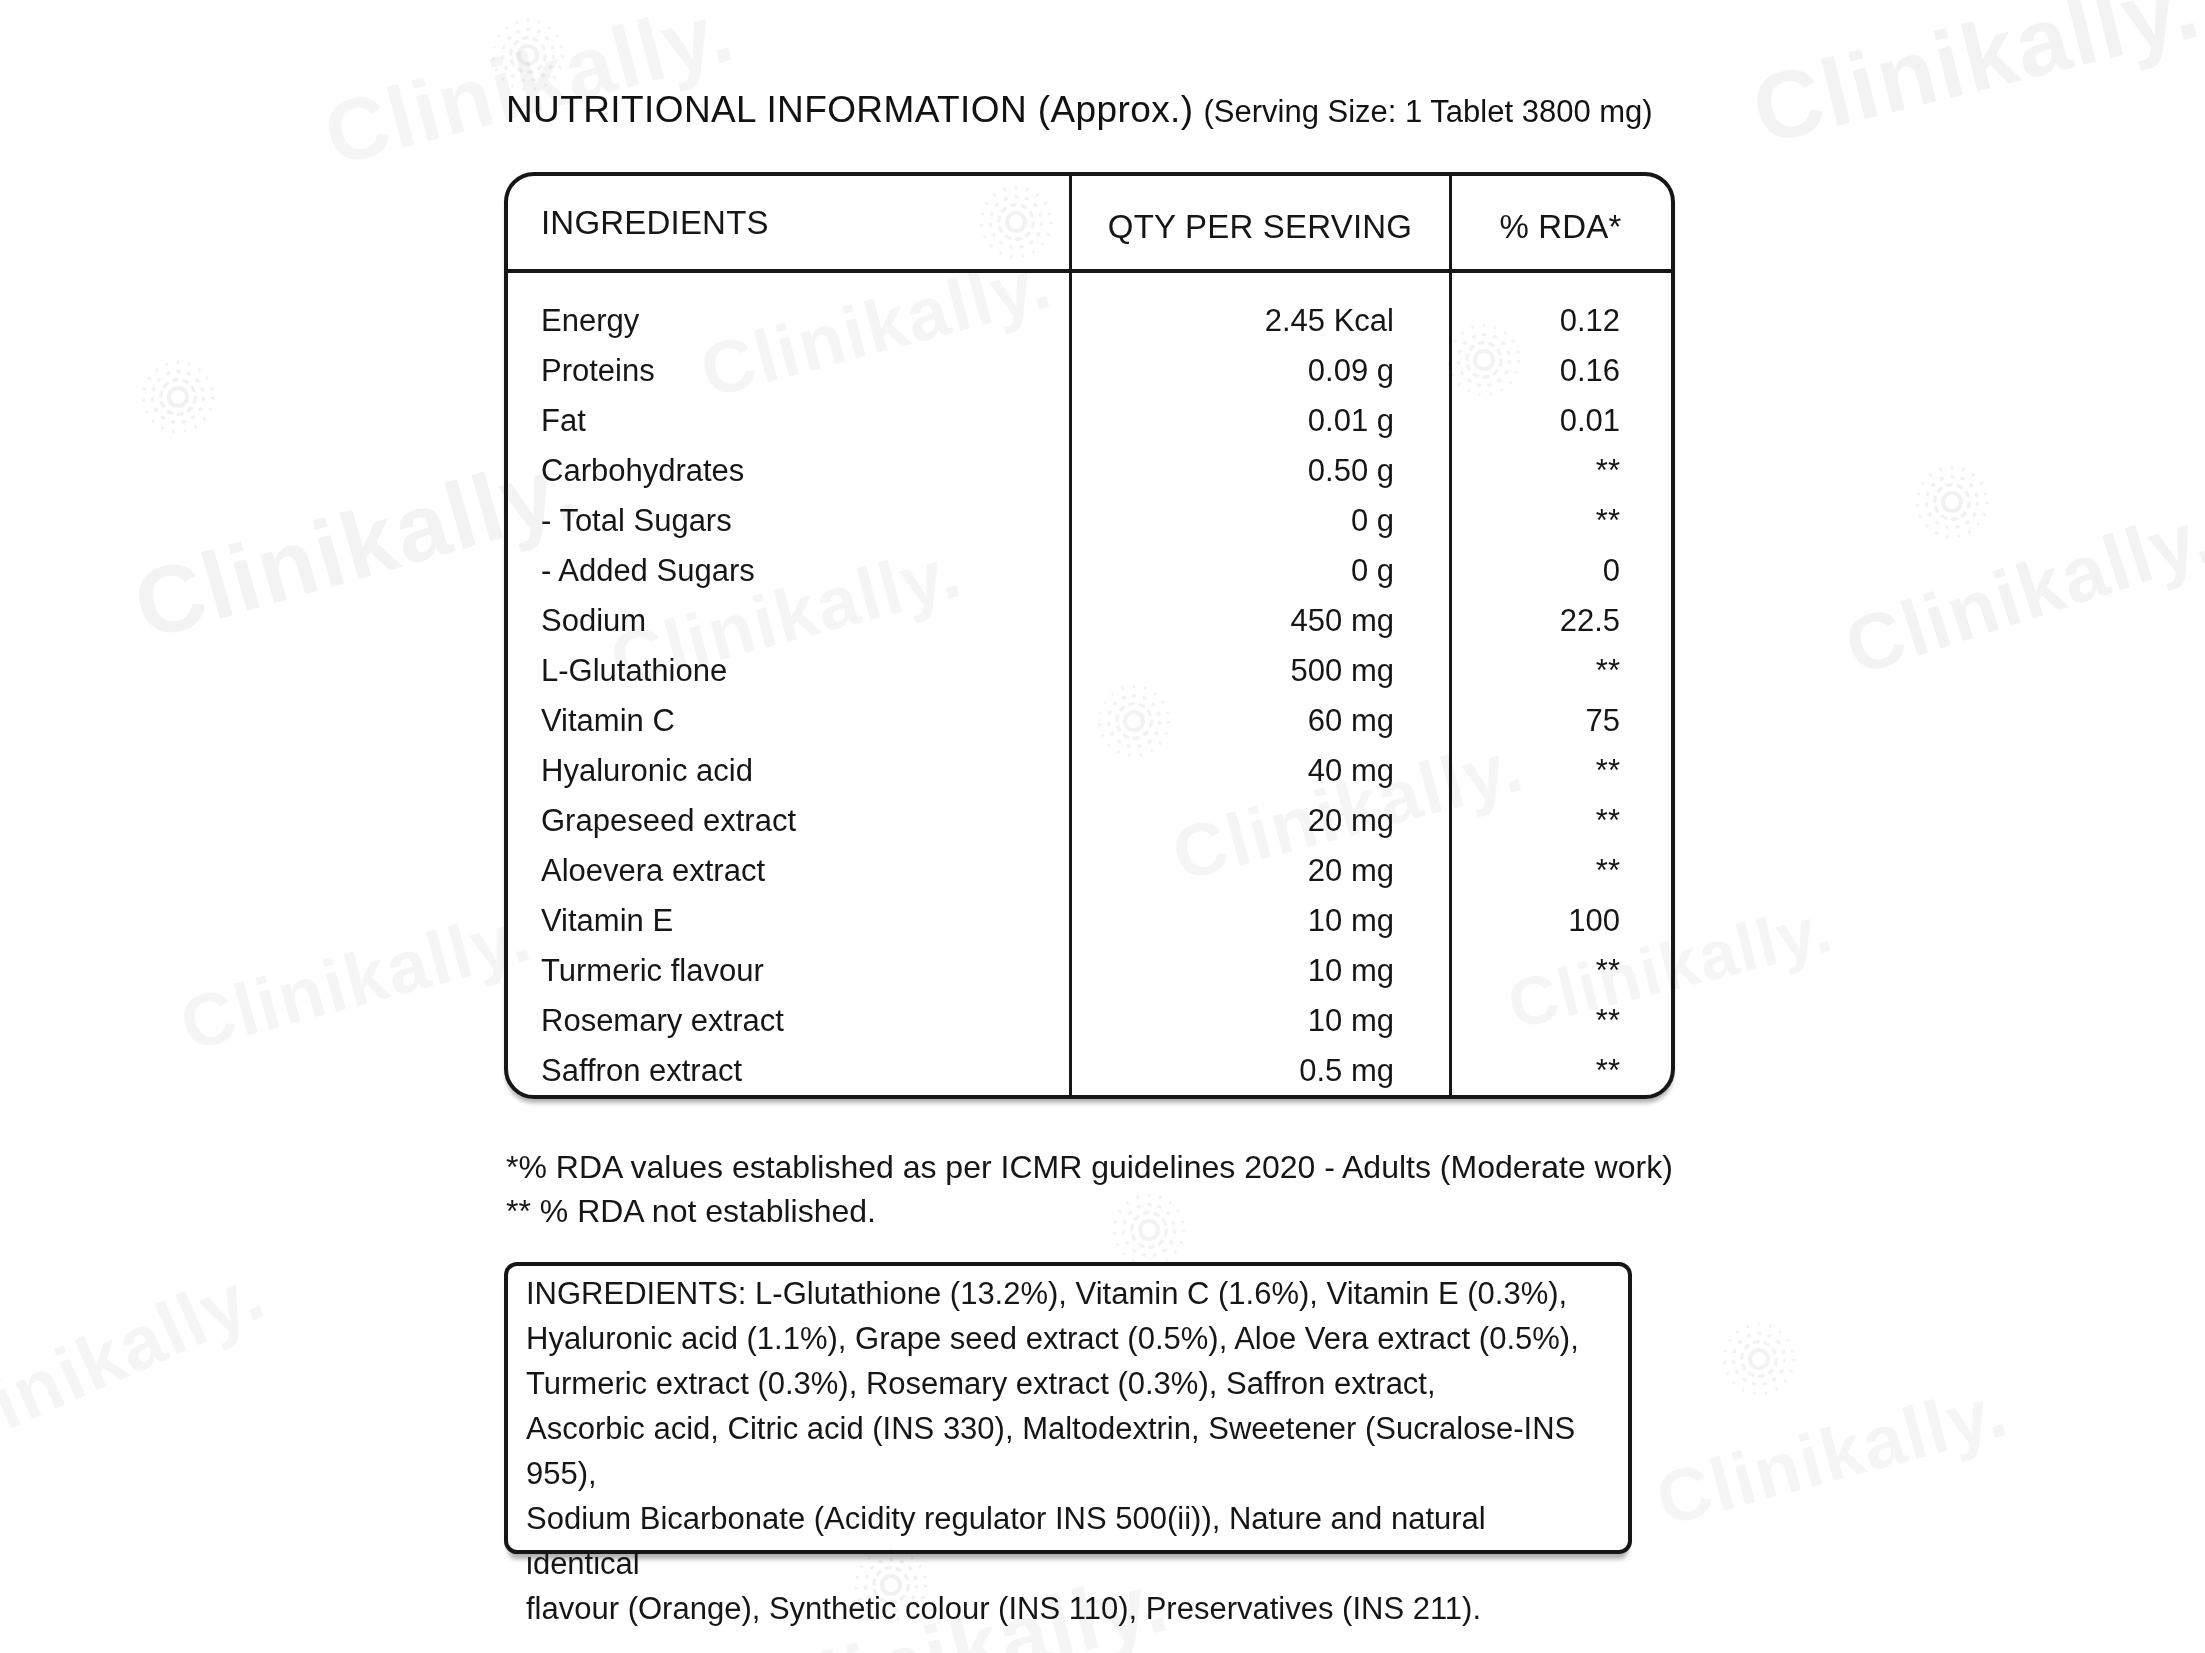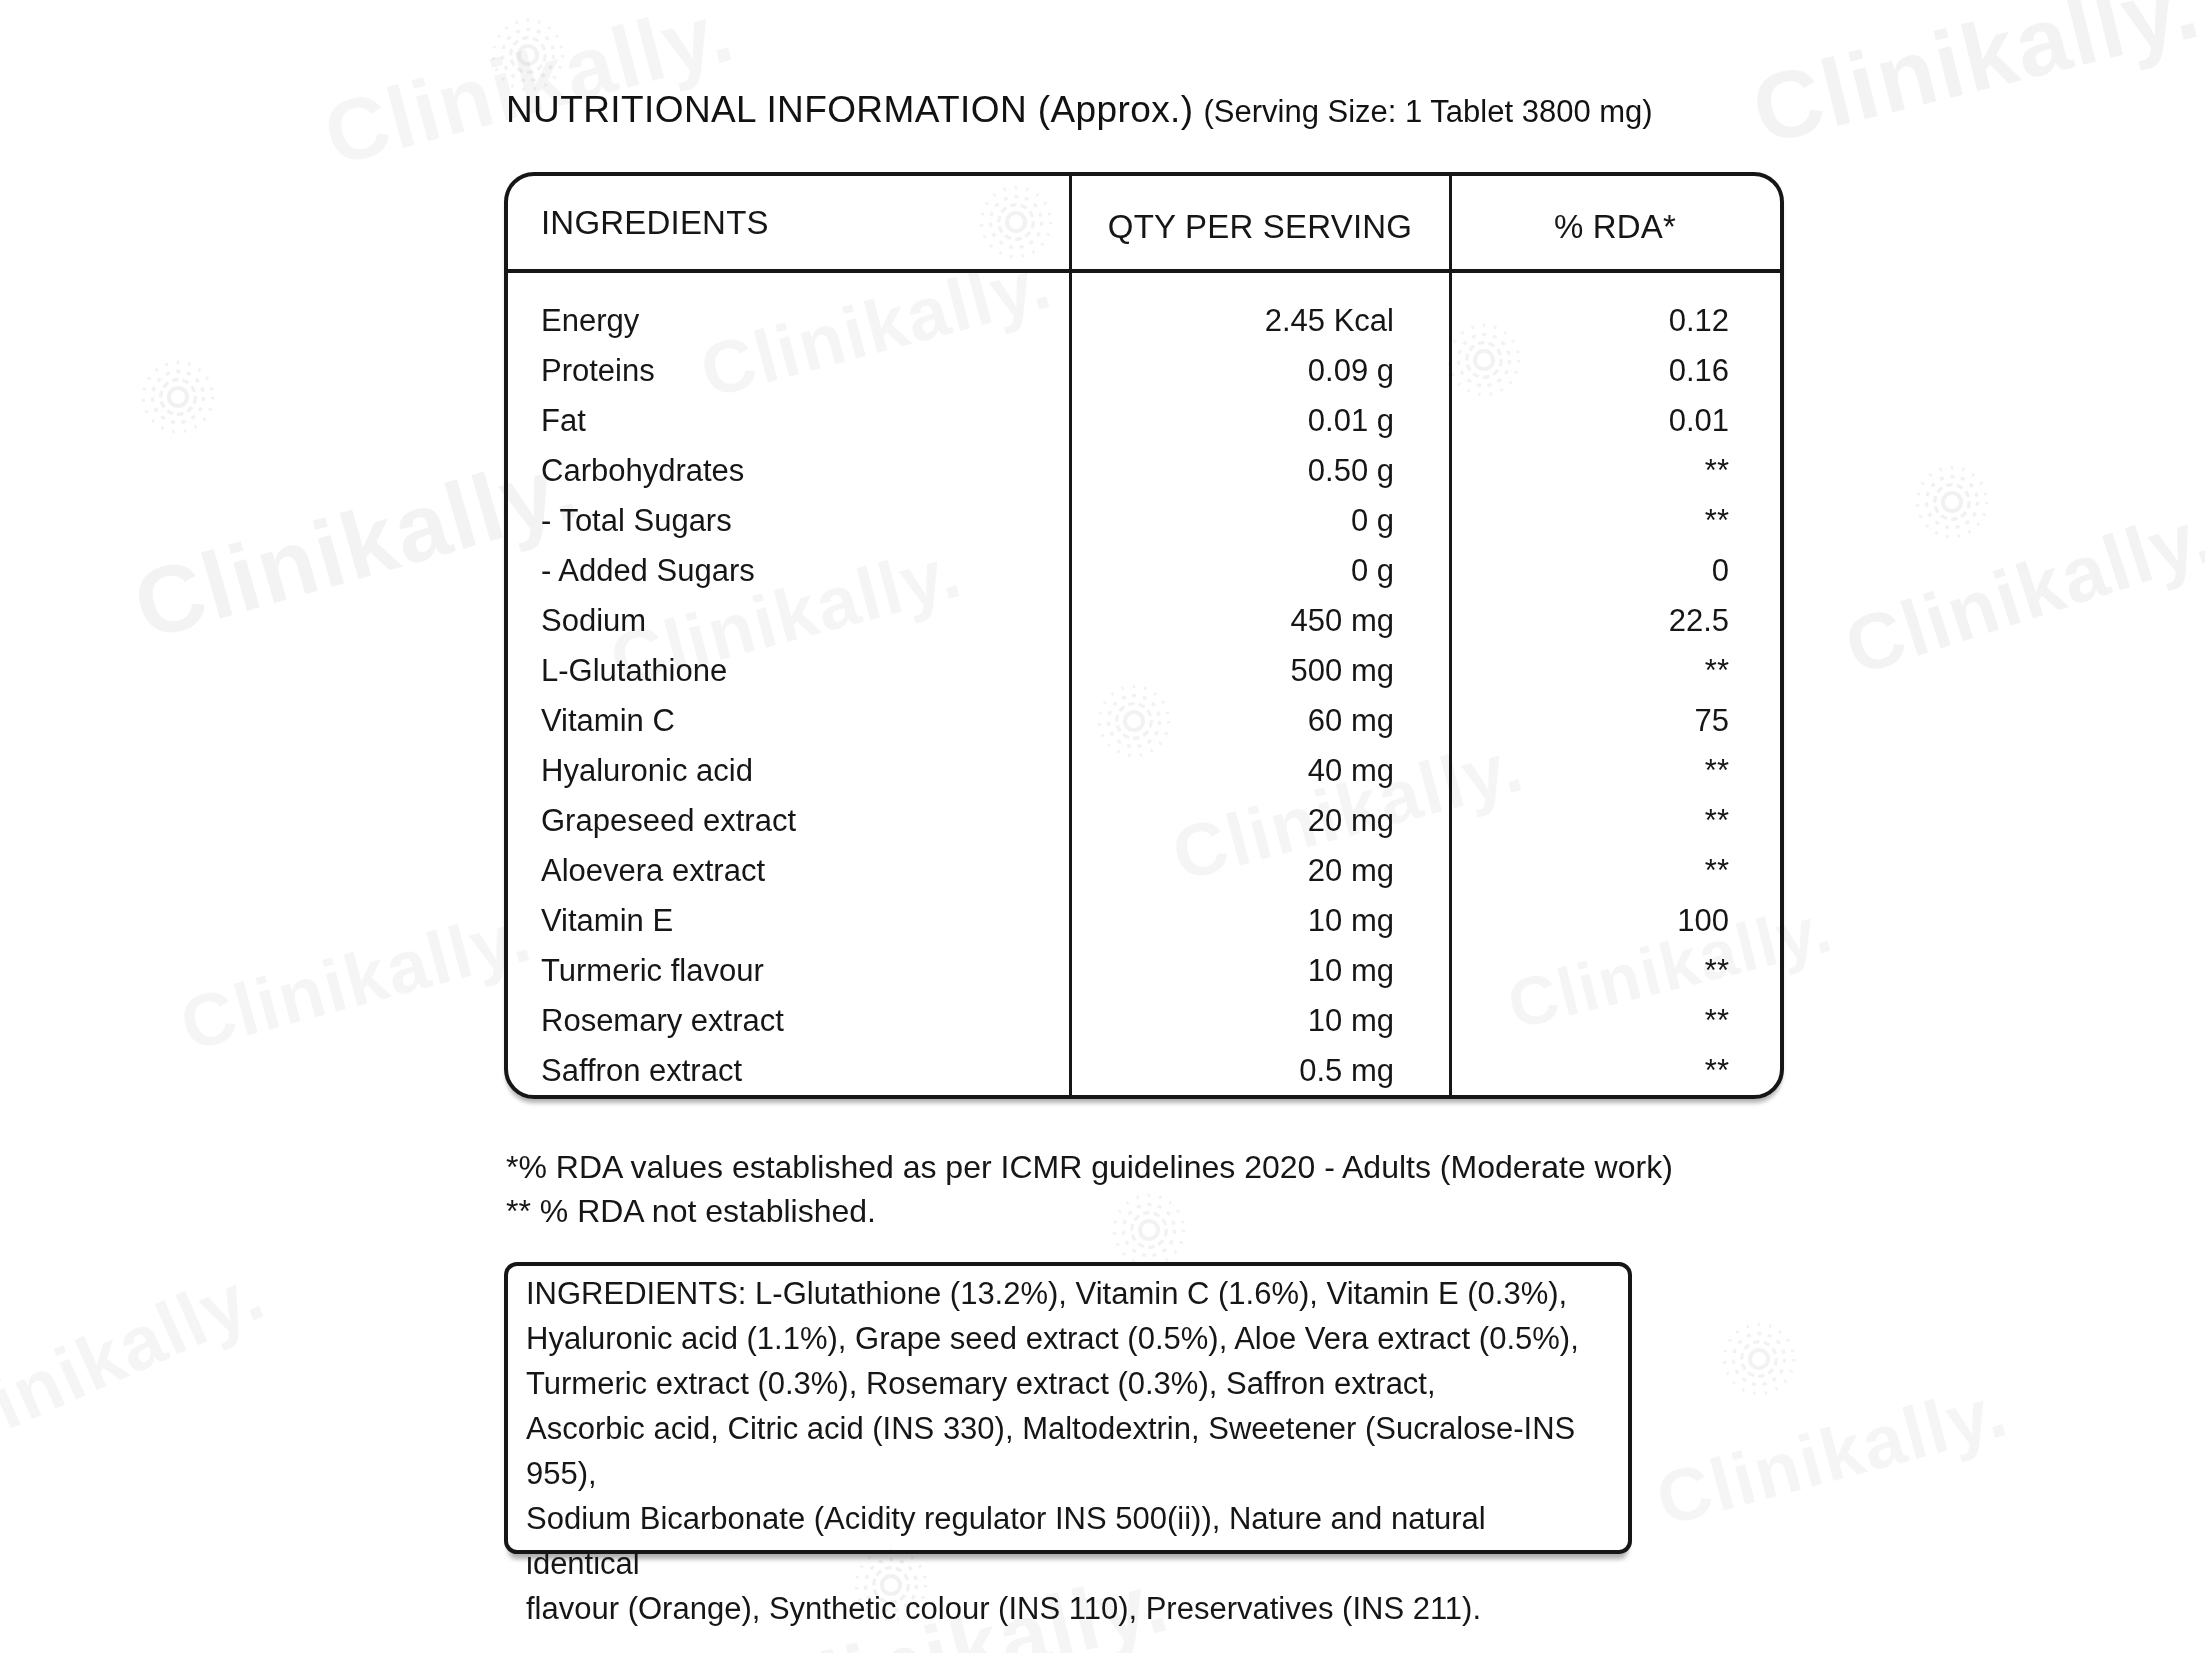--- a/index.html
+++ b/index.html
@@ -26,21 +26,21 @@
   .content{position:absolute;inset:0;z-index:1;}
   .title{
     position:absolute;left:506px;top:89px;
     display:flex;align-items:baseline;gap:10px;
     color:#121212;
   }
   .title-main{font-size:37px;letter-spacing:0.4px;}
   .title-sub{font-size:31px;text-align:center;}
   .ntable{
     position:absolute;left:504px;top:172px;
-    width:1280px;height:927px;
+    width:1171px;height:927px;
     border:4.1px solid #161616;border-radius:30px;
     box-sizing:border-box;
     box-shadow:0 5.8px 4.1px -2.5px rgba(0,0,0,0.30);
     background:transparent;
   }
   .sep{position:absolute;top:0;bottom:0;width:3.3px;background:#161616;}
   .sep1{left:561px;}
   .sep2{left:941px;}
   .header-row{
     display:flex;align-items:center;

